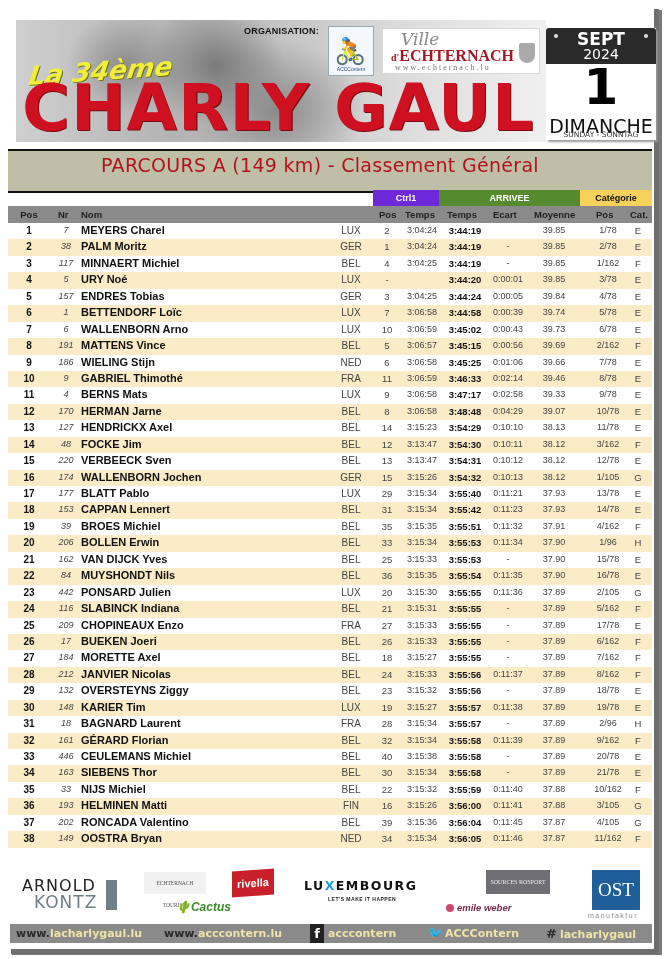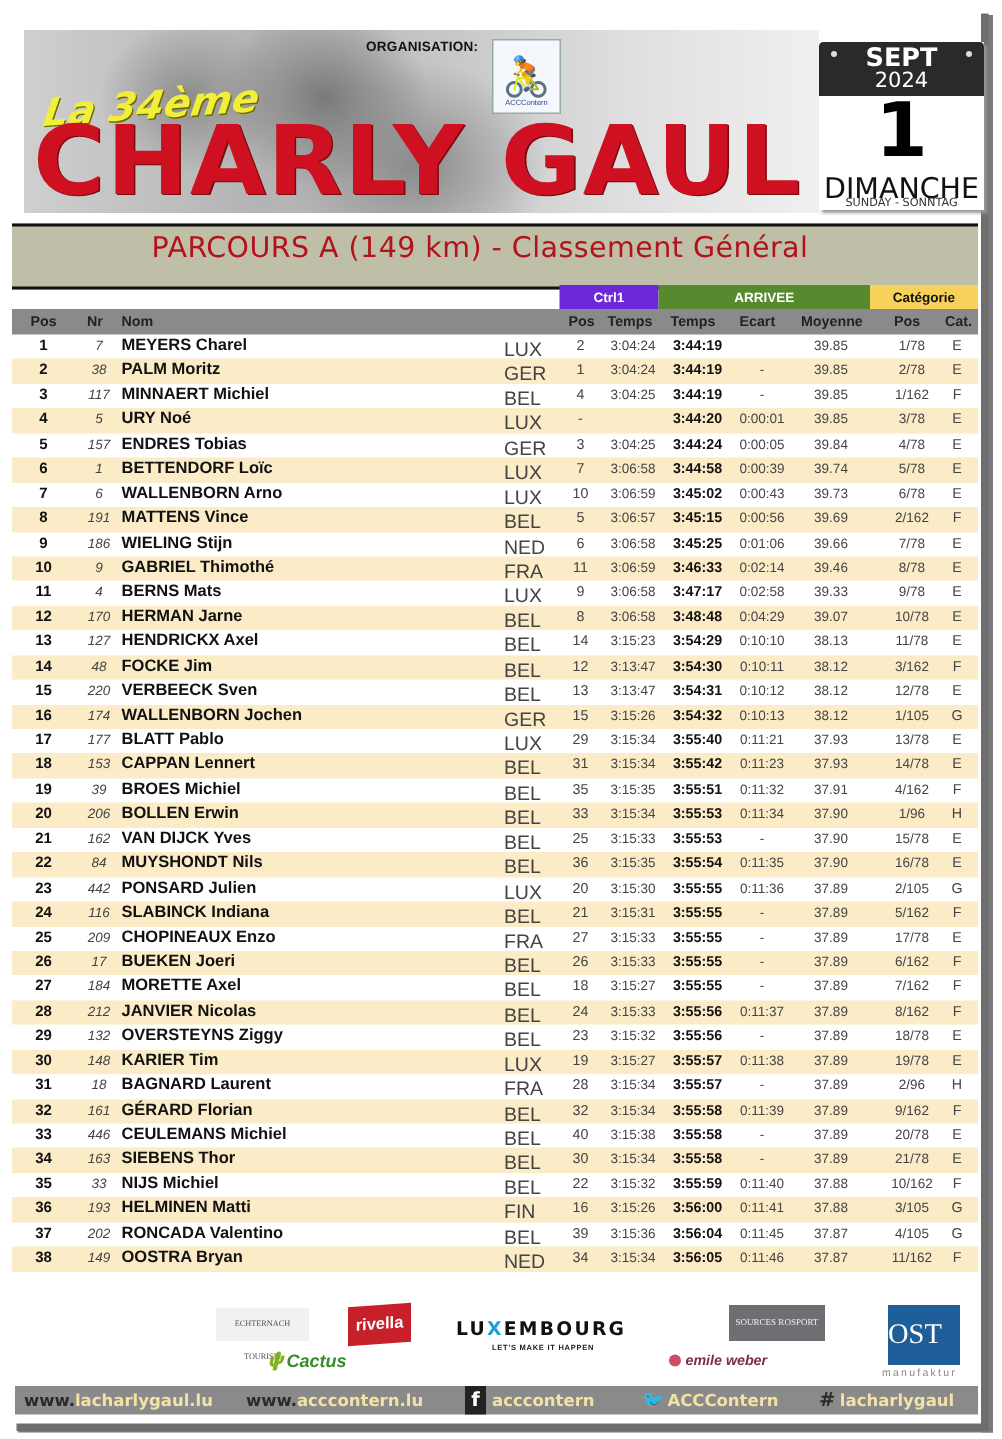--- a/index.html
+++ b/index.html
@@ -89,21 +89,21 @@
     }
     .col-header span { position: absolute; top: 3px; }
 
     .rows { position: absolute; left: 8px; top: 223px; width: 644px; }
     .row { position: relative; height: 16.45px; font-size: 9.5px; color: #222; }
     .row.alt { background: #fbebc7; }
     .row span { position: absolute; top: 2px; white-space: nowrap; }
     .c-pos { left: 8px; width: 26px; text-align: center; font-weight: bold; font-size: 10px; color: #111; }
     .c-nr { left: 44px; width: 28px; text-align: center; font-style: italic; font-size: 9px; color: #444; }
     .c-nom { left: 73px; font-weight: bold; font-size: 11px; top: 1px !important; color: #111; }
-    .c-nat { left: 328px; width: 30px; font-size: 13px; color: #444; }
+    .c-nat { left: 328px; width: 30px; text-align: center; font-size: 10px; color: #444; }
     .c-cpos { left: 368px; width: 22px; text-align: center; color: #444; }
     .c-ctemps { left: 394px; width: 40px; text-align: center; color: #444; font-size: 9px; }
     .c-atemps { left: 436px; width: 42px; text-align: center; font-weight: bold; color: #111; font-size: 9.5px; }
     .c-ecart { left: 479px; width: 42px; text-align: center; color: #444; font-size: 9px; }
     .c-moy { left: 526px; width: 40px; text-align: center; color: #444; font-size: 9px; }
     .c-catpos { left: 580px; width: 40px; text-align: center; color: #444; font-size: 9px; }
     .c-cat { left: 620px; width: 20px; text-align: center; color: #444; font-size: 9.5px; }
 
     
     .sponsors { position: absolute; left: 8px; top: 862px; width: 644px; height: 60px; }
@@ -114,21 +114,21 @@
     .sp-arnold .box { position: absolute; left: 84px; top: 4px; width: 11px; height: 30px; background: #6f7f86; }
     .sp-echt { left: 136px; top: 10px; width: 62px; height: 22px; background: #f1f1f1; font-family: "Liberation Serif", serif; font-size: 5.5px; color: #555; text-align: center; line-height: 22px; }
     .sp-rivella { left: 224px; top: 8px; width: 42px; height: 26px; background: #c8202a; color: #fff; font-weight: bold; font-size: 11px; text-align: center; line-height: 26px; transform: skewY(-4deg); }
     .sp-cactus { left: 168px; top: 38px; color: #3b8c2a; font-weight: bold; font-style: italic; font-size: 12px; }
     .sp-lux { left: 296px; top: 16px; font-size: 12.5px; font-weight: bold; letter-spacing: 1.5px; color: #111; font-family: "DejaVu Sans", sans-serif; }
     .sp-lux .x { color: #1ba0d8; }
     .sp-lux-sub { left: 320px; top: 34px; font-size: 5px; font-weight: bold; color: #222; letter-spacing: 0.5px; }
     .sp-sources { left: 478px; top: 8px; width: 64px; height: 24px; background: #6e6e73; color: #eee; font-family: "Liberation Serif", serif; font-size: 6px; text-align: center; line-height: 24px; }
     .sp-weber { left: 438px; top: 40px; font-size: 9.5px; font-weight: bold; font-style: italic; color: #7a2b4c; }
     .sp-weber .dot { display: inline-block; width: 8px; height: 8px; border-radius: 50%; background: #d04a6a; margin-right: 3px; vertical-align: -1px; }
-    .sp-ost { left: 584px; top: 8px; width: 48px; height: 40px; background: #1f5f99; color: #fff; font-family: "Liberation Serif", serif; font-size: 19px; text-align: left; line-height: 40px; }
+    .sp-ost { left: 584px; top: 8px; width: 48px; height: 40px; background: #1f5f99; color: #fff; font-family: "Liberation Serif", serif; font-size: 19px; text-align: center; line-height: 40px; }
     .sp-ost-sub { left: 580px; top: 50px; font-size: 7px; color: #888; letter-spacing: 1.5px; }
 
     
     .footer-bar {
       position: absolute; left: 10px; top: 924px; width: 642px; height: 19px; background: #8a8a8a;
       font-family: "DejaVu Sans", sans-serif; font-weight: bold; font-size: 11px; line-height: 19px;
     }
     .footer-bar .fi { position: absolute; top: 0; white-space: nowrap; }
     .footer-bar .pre { color: #2a2a2a; }
     .footer-bar .hl { color: #f1e3a6; }
@@ -142,20 +142,26 @@
 <div class="right-shadow"></div>
 <div class="bottom-shadow"></div>
 <div class="sheet"></div>
 
 <div class="banner">
   <div class="banner-photo"></div>
   <div class="org-label">ORGANISATION:</div>
   <div class="logo-acc">
     <span class="cyclist">🚴</span>
     <span class="acc-text">ACCContern</span>
+  </div>
+  <div class="logo-echternach">
+    <span class="ville">Ville</span>
+    <span class="name"><span style="font-size:10px">d'</span><span>ECHTERNACH</span></span>
+    <span class="url">www.echternach.lu</span>
+    <span class="crest"></span>
   </div>
   <div class="la34">La 34ème</div>
   <div class="charly">CHARLY GAUL</div>
 
   <div class="calendar">
     <div class="cal-top"></div>
     <span class="cal-hole" style="left:8px"></span>
     <span class="cal-hole" style="right:8px"></span>
     <div class="cal-month">SEPT</div>
     <div class="cal-year">2024</div>
@@ -677,20 +683,25 @@
       <span class="c-ctemps">3:15:34</span>
       <span class="c-atemps">3:56:05</span>
       <span class="c-ecart">0:11:46</span>
       <span class="c-moy">37.87</span>
       <span class="c-catpos">11/162</span>
       <span class="c-cat">F</span>
     </div>
   </div>
 
 <div class="sponsors">
+  <div class="sp sp-arnold">
+    <span class="l1">ARNOLD</span>
+    <span class="l2">KONTZ</span>
+    <span class="box"></span>
+  </div>
   <div class="sp sp-echt">ECHTERNACH TOURISM</div>
   <div class="sp sp-rivella">rivella</div>
   <div class="sp sp-cactus">🌵<span>Cactus</span></div>
   <div class="sp sp-lux"><span>LU</span><span class="x">X</span><span>EMBOURG</span></div>
   <div class="sp sp-lux-sub">LET'S MAKE IT HAPPEN</div>
   <div class="sp sp-sources">SOURCES ROSPORT</div>
   <div class="sp sp-weber"><span class="dot"></span><span>emile weber</span></div>
   <div class="sp sp-ost">OST</div>
   <div class="sp sp-ost-sub">manufaktur</div>
 </div>

